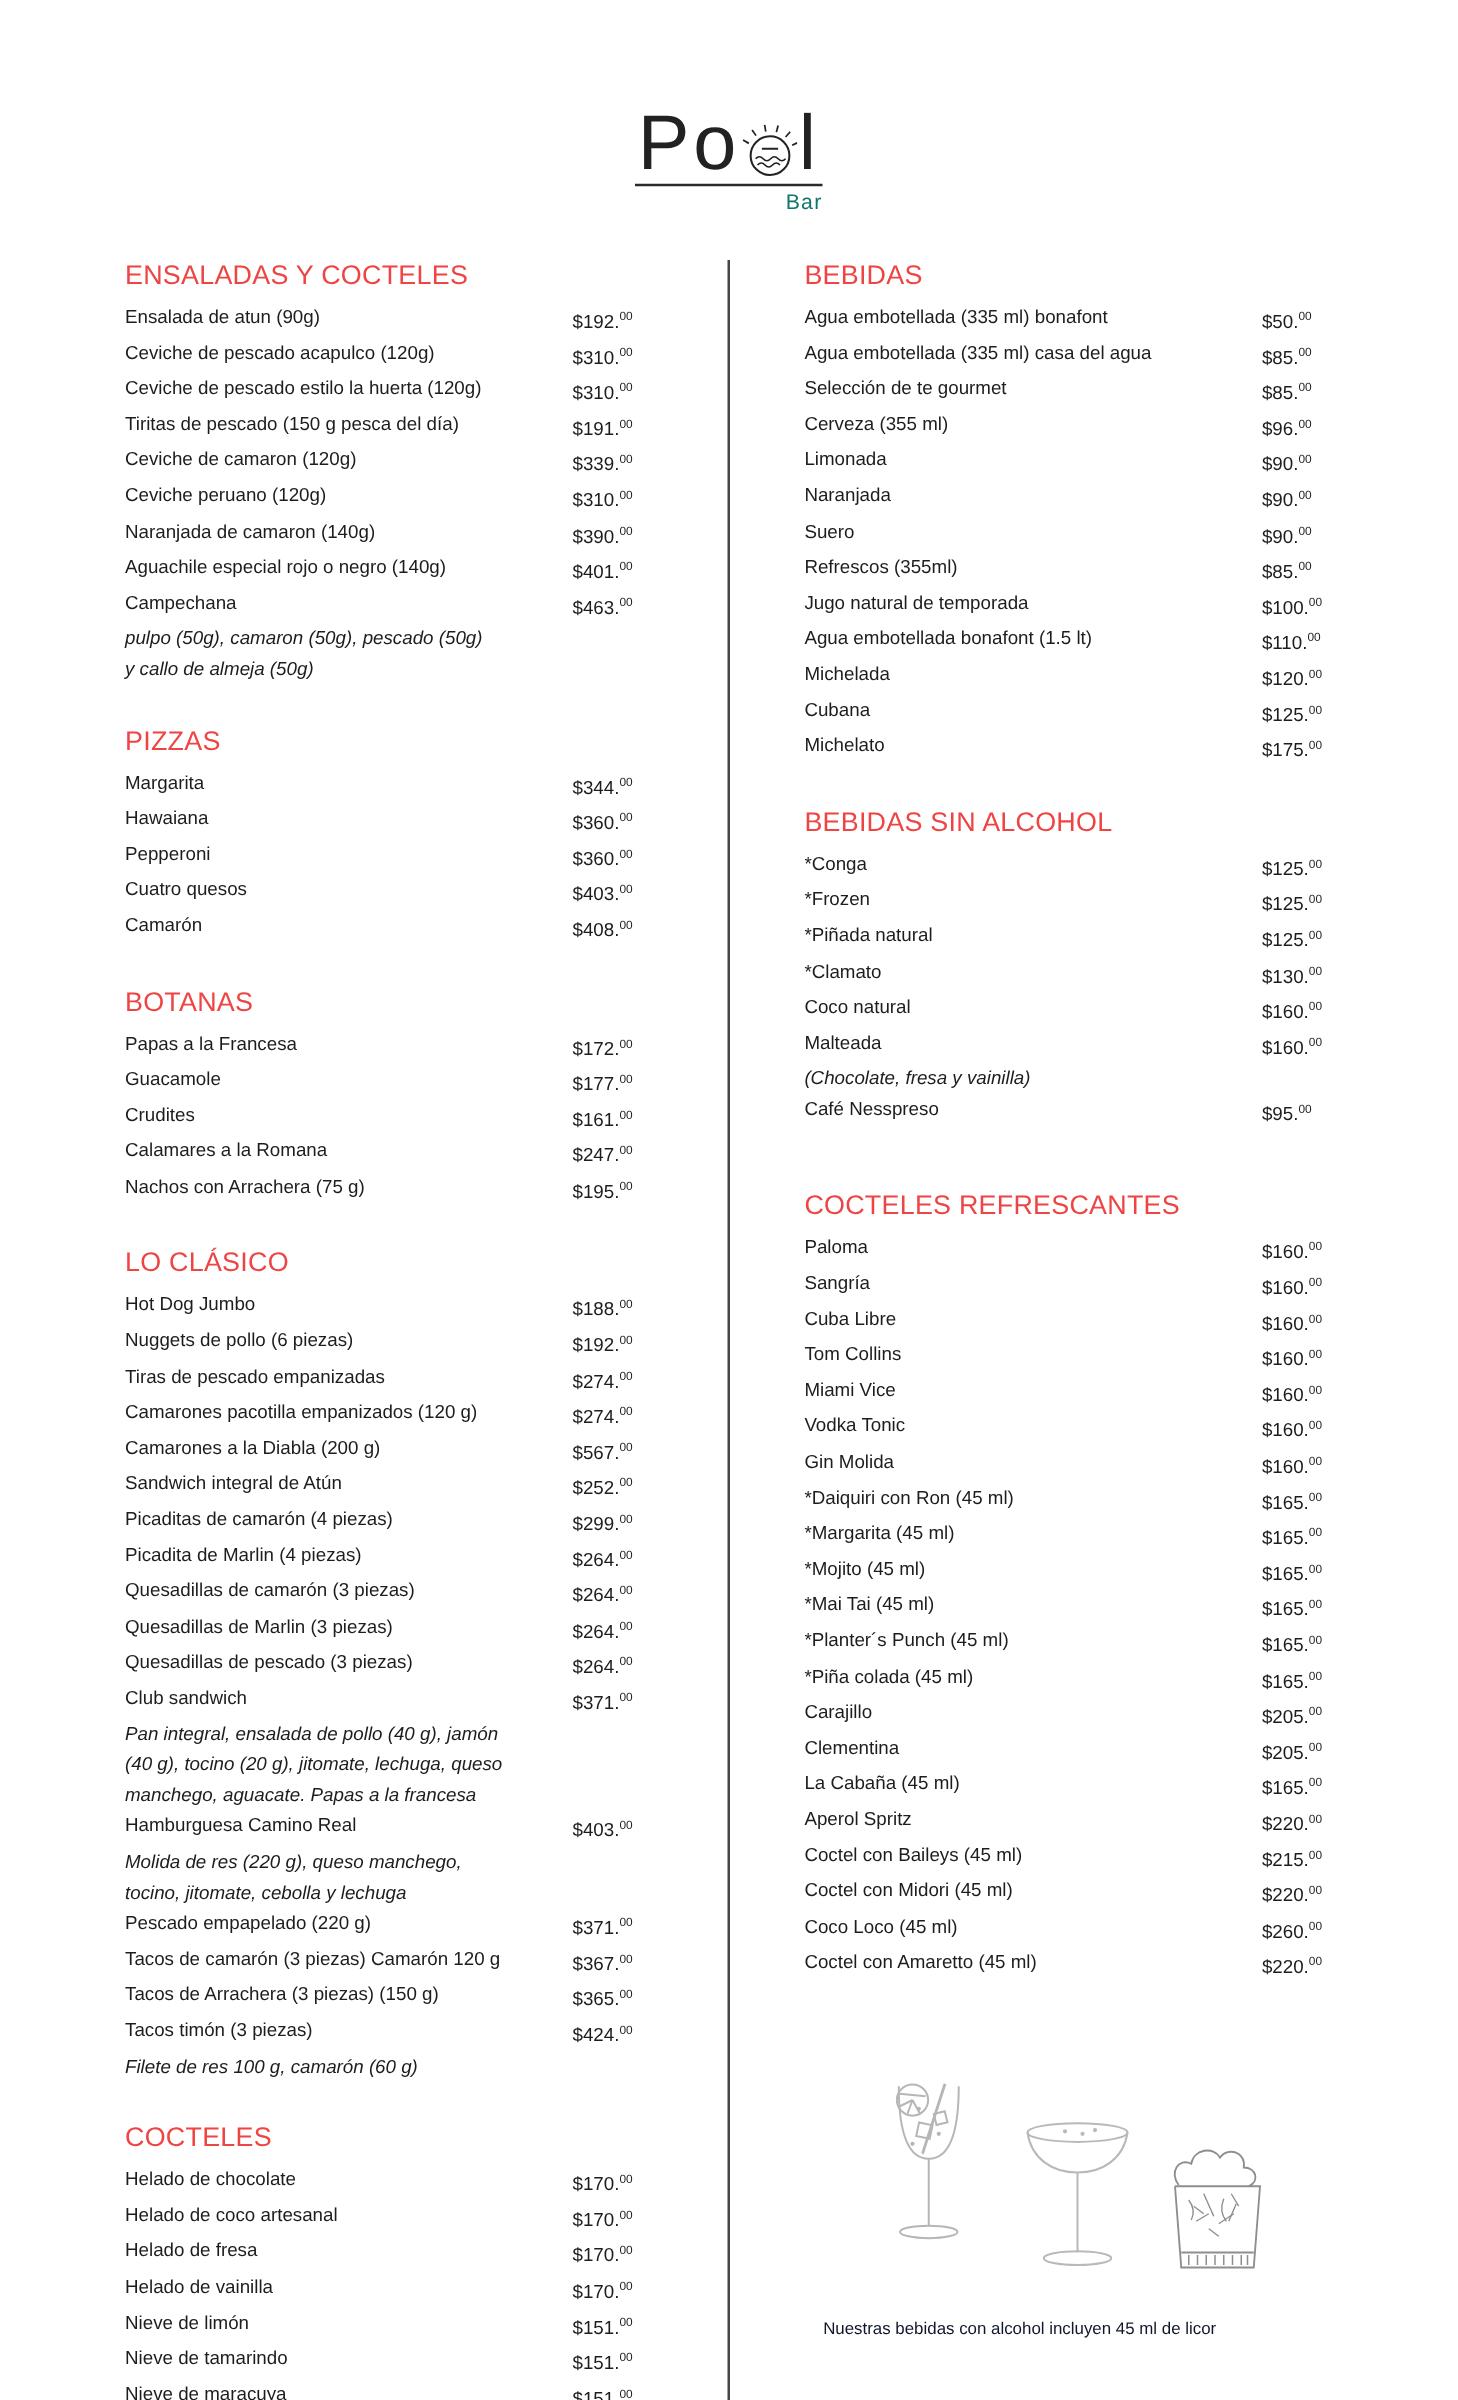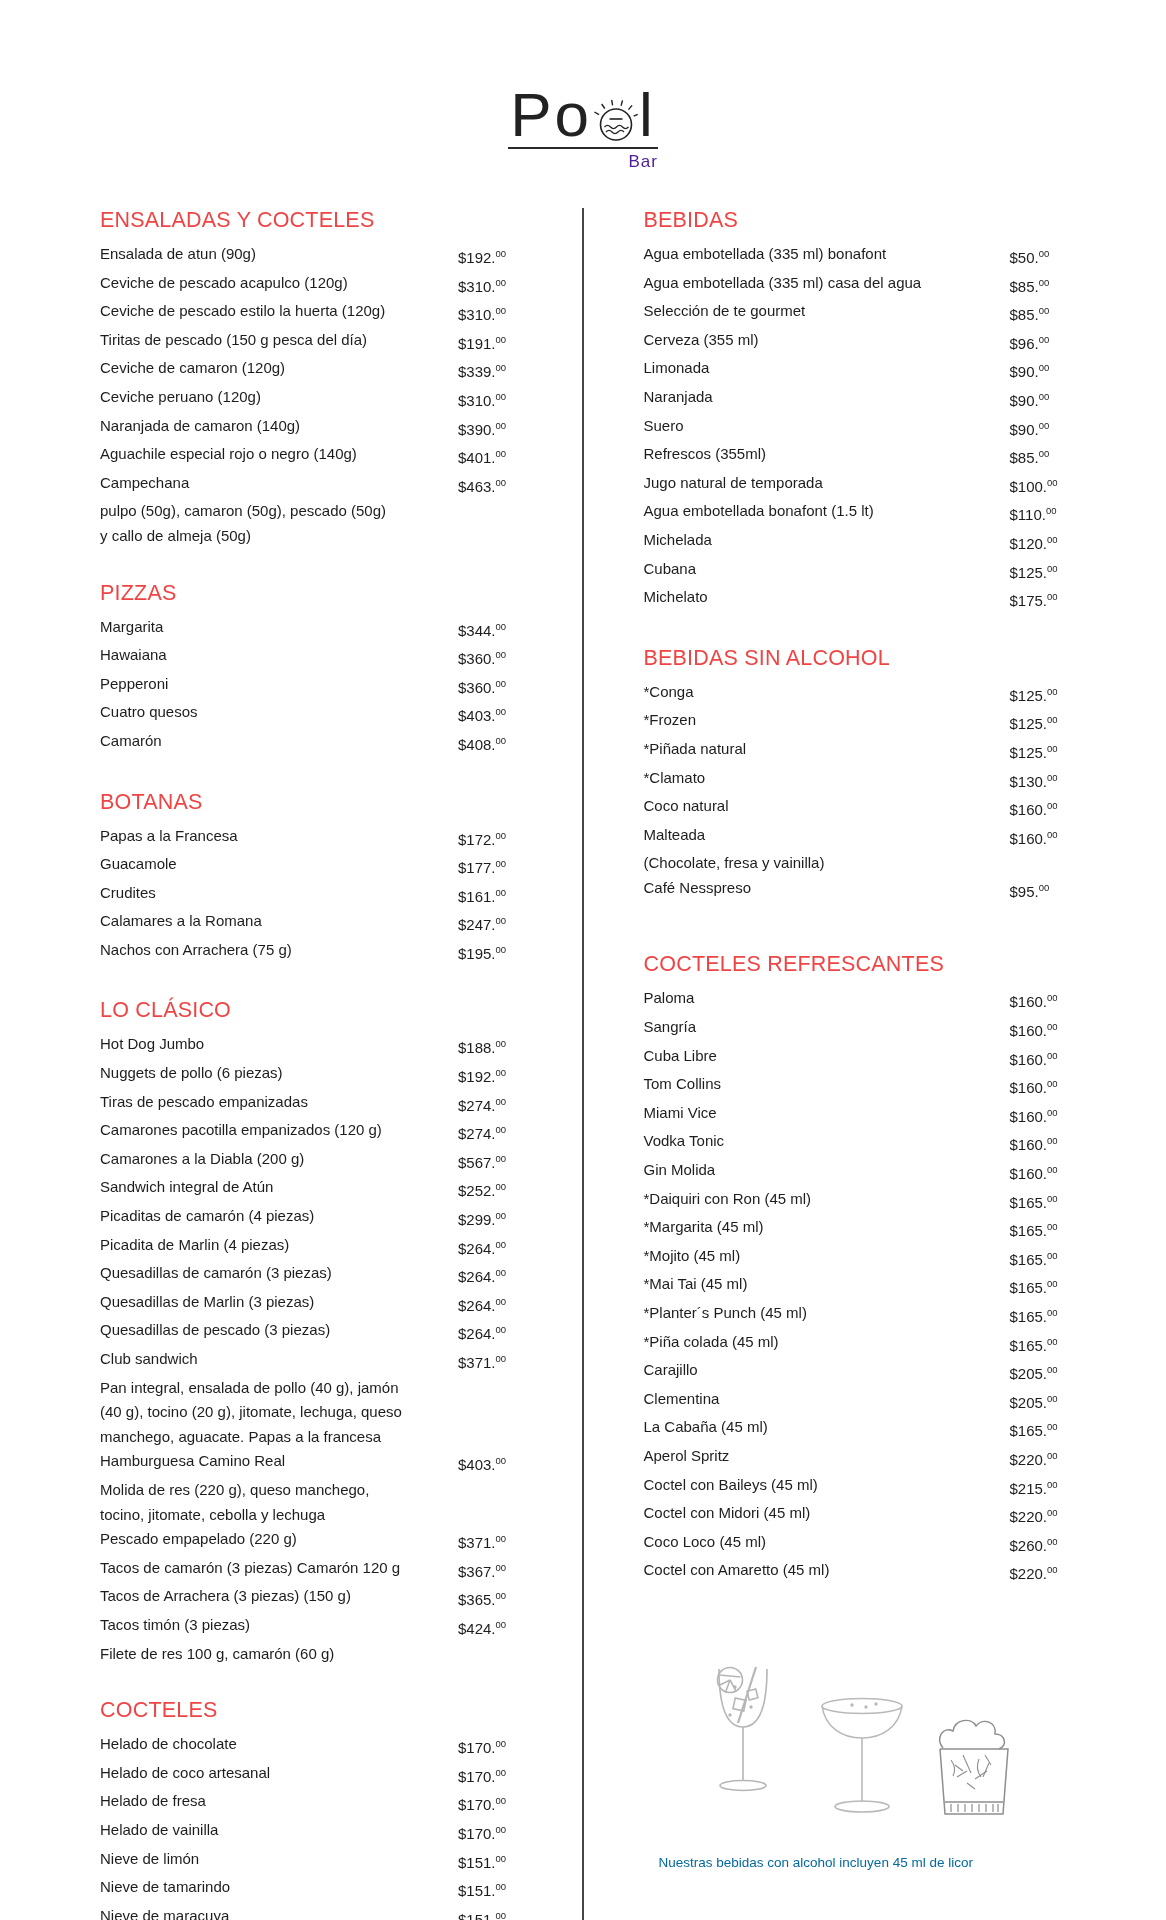--- a/index.html
+++ b/index.html
@@ -7,44 +7,44 @@
     position:relative; width:1166px; height:1920px; background:#ffffff;
     font-family:"Liberation Sans", sans-serif; color:#1d1d1d; overflow:hidden;
   }
   
   .logo-wrap { padding-top:78px; width:150px; margin:0 auto; }
   .wordmark { display:flex; align-items:flex-end; justify-content:center;
               font-size:62px; color:#222; letter-spacing:3px; }
   .wordmark span { line-height:0.92; font-weight:400; }
   .wordmark svg { margin:0 1px 1px 2px; display:block; }
   .logo-rule { border-bottom:2.5px solid #2a2a2a; margin-top:4px; width:100%; }
-  .logo-sub { text-align:right; font-size:17px; color:#4c1d95; margin-top:3px; letter-spacing:1px; }
+  .logo-sub { text-align:right; font-size:17px; color:#0f766e; margin-top:3px; letter-spacing:1px; }
   
   .columns { display:flex; align-items:stretch; margin-top:36px; min-height:1676px; }
   .col-left  { width:440px; margin-left:100px; }
   .divider   { width:1.5px; background:#474747; margin-left:42px; margin-right:60px; }
   .col-right { width:420px; }
   
   .menu-section { margin-bottom:32px; }
   .section-title { font-size:21.5px; font-weight:400; line-height:24px;
                    margin:0 0 10px 0; letter-spacing:0.2px; color:#ef4444; }
   .menu-row { display:flex; line-height:24.6px; font-size:15px; }
   .item-name { flex:1 1 auto; padding-right:8px; }
   .item-price { flex:0 0 auto; white-space:nowrap; }
   .col-left  .item-price { width:82px; }
   .col-right .item-price { width:54px; }
   .item-price sup { font-size:9.5px; }
-  .item-desc { line-height:24.6px; font-size:15px; white-space:pre-line; }
+  .item-desc { line-height:24.6px; font-size:15px; white-space:pre-line;font-style:italic; }
   .col-right .sections section:nth-of-type(3) { margin-top:48px; }
   
   .artwork { display:flex; align-items:flex-end; margin-top:78px; padding-left:66px; }
   .artwork svg { display:block; }
   .art-2 { margin-left:40px; }
   .art-3 { margin-left:19px; }
-  .footnote { margin-top:28px; padding-left:15px; font-size:13.5px; color:#0369a1; }
+  .footnote { margin-top:28px; padding-left:15px; font-size:13.5px; color:#0f172a; }
 </style>
 </head>
 <body>
 
 <div class="page">
 
   <div class="logo-wrap">
     <div class="wordmark">
       <span>P</span>
       <span>o</span>

